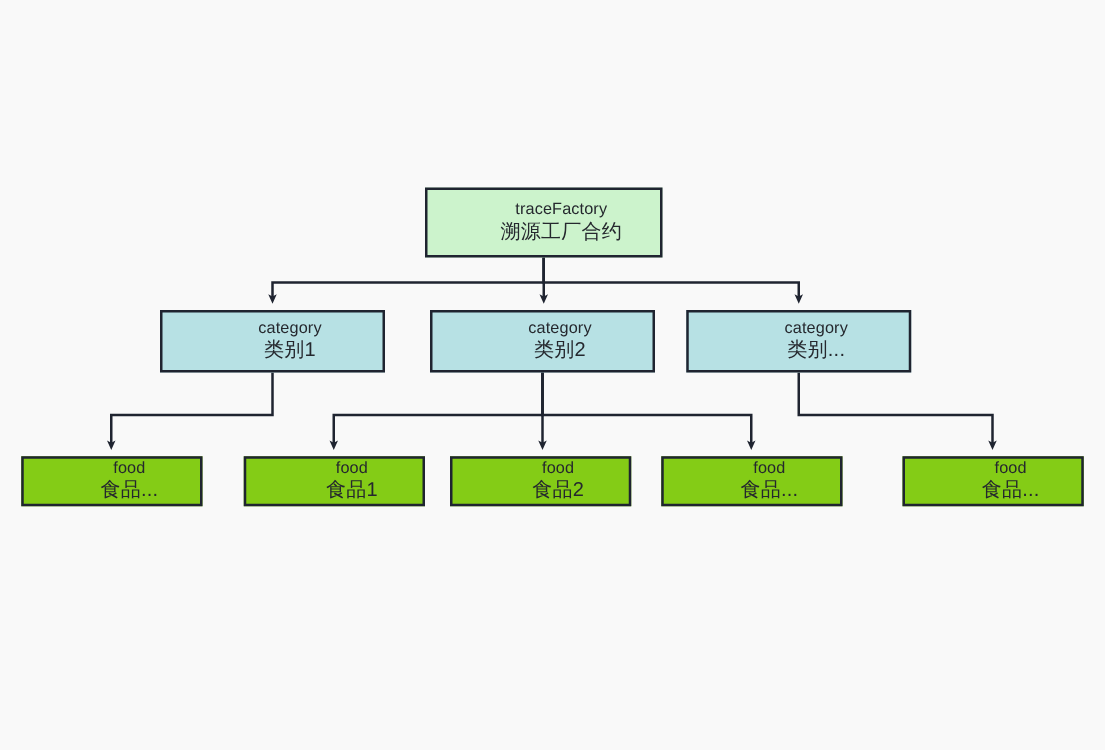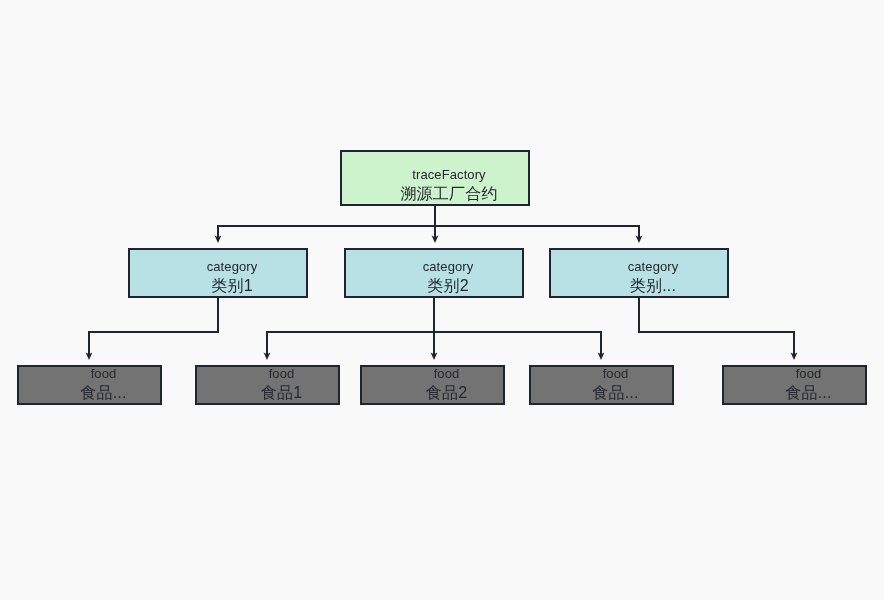--- a/index.html
+++ b/index.html
@@ -29,42 +29,42 @@
     height: 600px;
     pointer-events: none;
   }
   .node {
     position: absolute;
     box-sizing: border-box;
     border: 2px solid #1f2430;
     display: flex;
     flex-direction: column;
     align-items: center;
-    justify-content: flex-end;
+    justify-content: center;
     text-align: center;
     line-height: 1.28;
     color: #25282e;
     padding-left: 28px;
   }
   .node .node-title {
     font-size: 13px;
     letter-spacing: 0.1px;
   }
   .node .node-sub {
     font-size: 16px;
     letter-spacing: 0.2px;
   }
   .node-root {
     background: #ccf3cc;
   }
   .node-category {
     background: #b7e1e4;
   }
   .node-food {
-    background: #737373;
+    background: #84cc16;
   }
 </style>
 </head>
 <body>
 
 <div id="diagram-canvas">
 
   <svg id="edge-layer" viewBox="0 0 884 600" width="884" height="600" xmlns="http://www.w3.org/2000/svg">
     <defs>
       <marker id="arrowhead" markerWidth="9" markerHeight="9" refX="5.2" refY="4" orient="auto" markerUnits="userSpaceOnUse">

